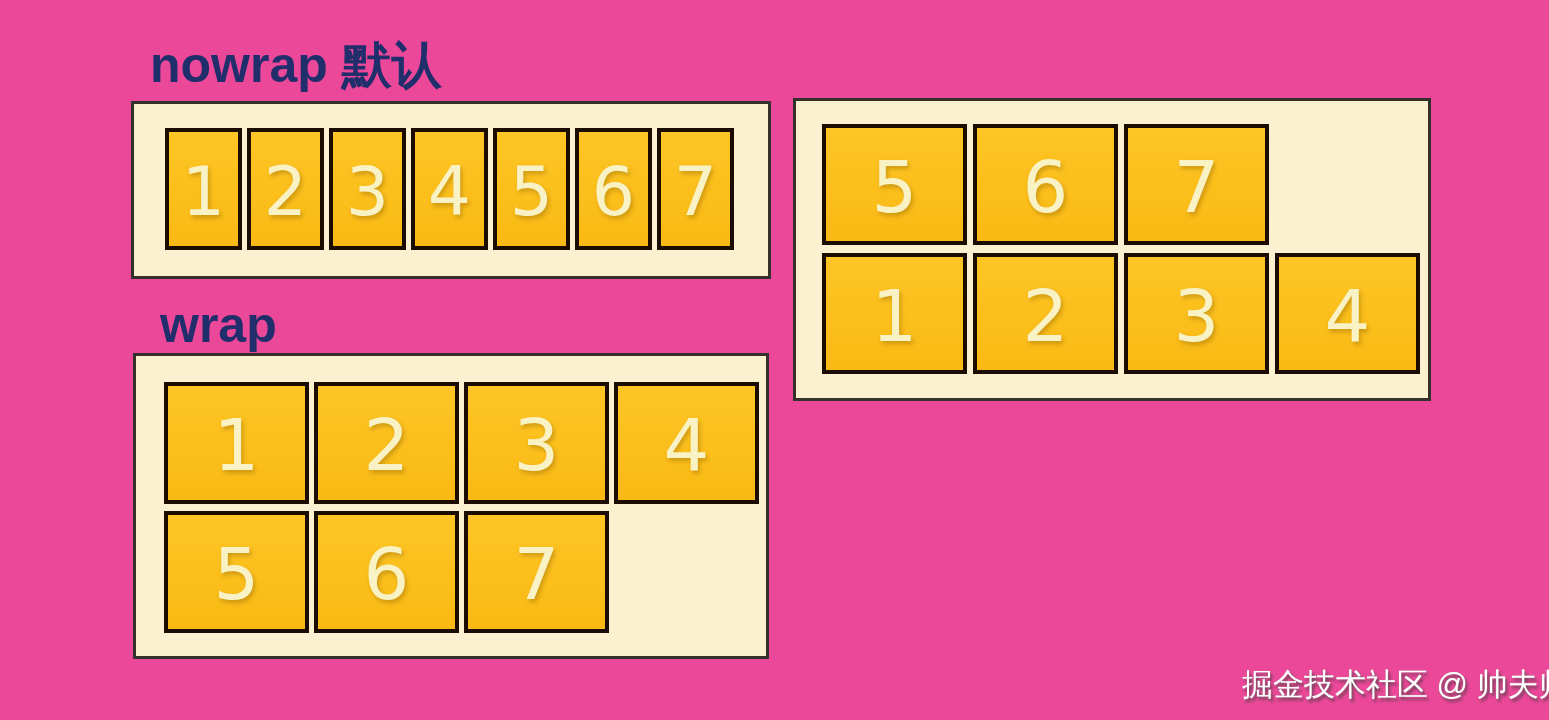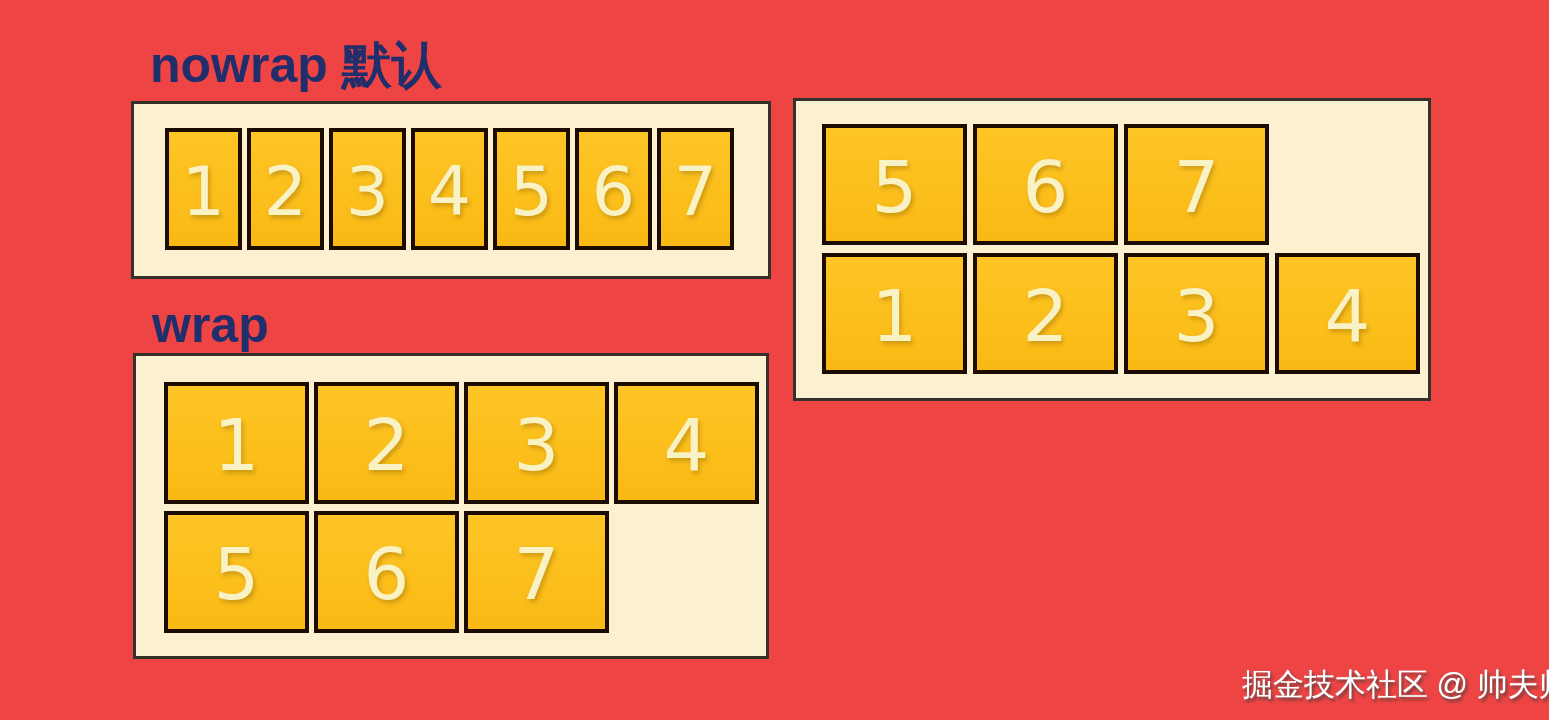--- a/index.html
+++ b/index.html
@@ -2,34 +2,34 @@
 <html><head>
 <meta charset="utf-8">
 <style>
   html, body { margin: 0; padding: 0; }
   body {
     width: 1549px; height: 720px;
     background: #ffffff;
     font-family: "Liberation Sans", sans-serif;
     overflow: hidden;
   }
-  .page { position: relative; width: 1549px; height: 720px; background: #ef4444; }
+  .page { position: relative; width: 1549px; height: 720px; background: #ec4899; }
 
   .title {
     position: absolute;
     margin: 0;
     color: #202e6b;
     font-weight: 700;
     font-size: 50px;
     line-height: 1.1;
     letter-spacing: 0px;
     white-space: nowrap;
   }
   #title-nowrap       { left: 150px; top: 38px; }
-  #title-wrap         { left: 152px; top: 298px; }
+  #title-wrap         { left: 160px; top: 298px; }
   #title-wrap-reverse { left: 808px; top: 38px; }
 
   .container {
     position: absolute;
     box-sizing: border-box;
     background: #fbf1d1;
     border: 3px solid #34312a;
     display: flex;
     flex-direction: column;
   }

